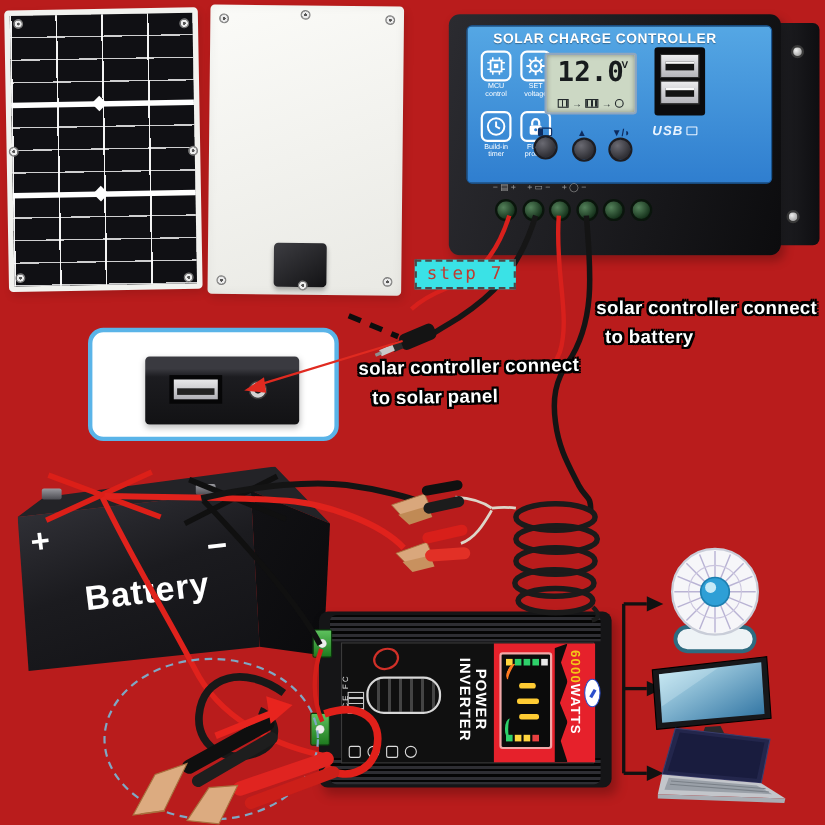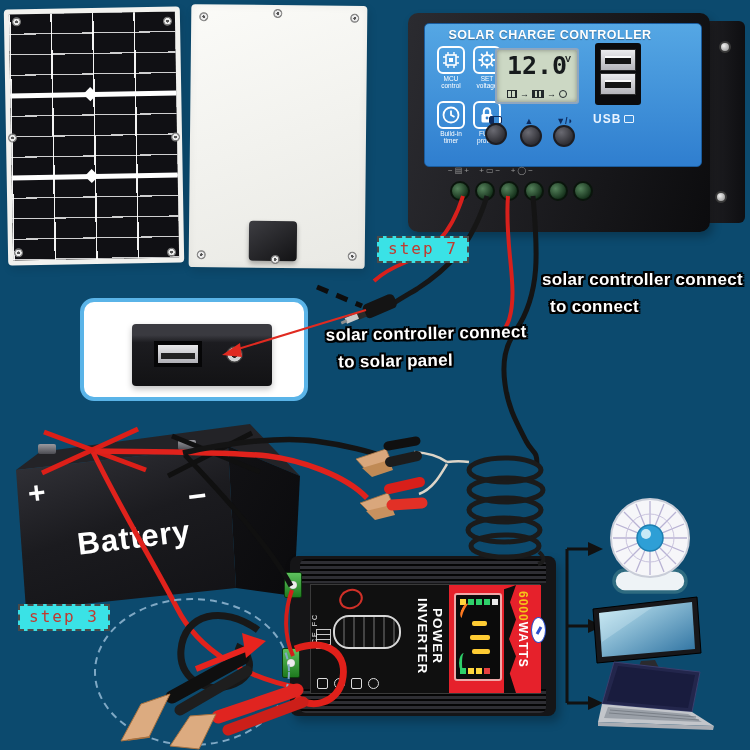--- a/index.html
+++ b/index.html
@@ -1,16 +1,16 @@
 <!DOCTYPE html>
 <html><head>
 <meta charset="utf-8">
 <style>
   html,body{margin:0;padding:0;background:#fff;}
-  #scene{position:relative;width:750px;height:750px;background:#0c4a6e;overflow:hidden;
+  #scene{position:relative;width:750px;height:750px;background:#b91c1c;overflow:hidden;
          font-family:"Liberation Sans",sans-serif;}
   #scene *{box-sizing:border-box;}
   .abs{position:absolute;}
 
   
   .panel-front{left:6px;top:8px;width:176px;height:256px;background:#f2f2ef;border-radius:4px;
                transform:rotate(-1deg);box-shadow:2px 4px 8px rgba(0,0,0,.12);z-index:1;}
   .panel-cells{position:absolute;inset:5px;background-color:#101014;
     background-image:
       repeating-linear-gradient(90deg, rgba(255,255,255,.95) 0 1.5px, transparent 1.5px 41.5px),
@@ -57,21 +57,21 @@
   .mi-menu{width:13px;height:8px;border:1.5px solid #0d2b5e;border-radius:2px;background:
            linear-gradient(90deg,#0d2b5e 0 4px,transparent 4px);}
   .rbtn{position:absolute;width:22px;height:22px;border-radius:50%;border:2px solid #1d1d22;
         background:radial-gradient(circle at 35% 30%,#6a6a72,#303036 70%);}
   .usb-block{position:absolute;left:170px;top:19px;width:46px;height:62px;background:#0b0b0d;
              border-radius:3px;padding-top:4px;}
   .usb-port{width:36px;height:22px;margin:2px auto;background:linear-gradient(180deg,#ececee,#b4b4ba);
             border:1px solid #2c2c2c;}
   .usb-slot{width:26px;height:8px;margin:6px auto 0;background:#141414;border-top:2px solid #fafafa;}
   .usb-label{position:absolute;left:168px;top:88px;width:60px;color:#eaf4ff;font-size:12px;
-             font-weight:bold;letter-spacing:1px;display:flex;align-items:center;gap:3px;}
+             font-weight:bold;font-style:italic;letter-spacing:1px;display:flex;align-items:center;gap:3px;}
   .usb-plug-icon{width:10px;height:8px;border:1.5px solid #eaf4ff;border-radius:1px;}
   .term-markings{position:absolute;left:40px;top:153px;width:170px;font-size:8px;color:#9a9a9a;
                  letter-spacing:2px;white-space:pre;}
   .terms{position:absolute;left:42px;top:168px;display:flex;gap:4.6px;}
   .term{width:20px;height:20px;border-radius:50%;border:2px solid #0a150c;
         background:radial-gradient(circle at 35% 35%,#54815a,#14301a 75%);}
 
   
   .usb-callout{left:80px;top:298px;width:228px;height:103px;border:4px solid #5ab4e8;border-radius:14px;
                background:#fff;z-index:1;}
@@ -474,24 +474,23 @@
       <polygon points="16,2 102,12 94,52 4,44" fill="#23264c" stroke="#3a3e6e"></polygon>
       <polygon points="20,6 97,15 90,48 9,41" fill="#191c3e"></polygon>
       <polygon points="4,44 94,52 116,66 0,62" fill="#c3c6cb"></polygon>
       <polygon points="10,47 90,54 104,62 6,58" fill="#9aa0a8"></polygon>
       <path d="M12,50 L98,57 M11,53 L101,60" stroke="#7a8088" stroke-width="1"></path>
       <polygon points="0,62 116,66 115,70 0,66" fill="#a9adb4"></polygon>
     </g>
   </svg>
 
   <div class="step-label" style="left:377px;top:236px">step 7</div>
-  <div class="step-label" style="left:18px;top:604px">step 3</div>
 
   <div class="note" style="left:326px;top:320px;transform:rotate(-1deg)">
     <div>solar controller connect</div>
     <div style="padding-left:12px">to solar panel</div>
   </div>
   <div class="note" style="left:542px;top:266px">
     <div>solar controller connect</div>
-    <div style="padding-left:8px">to connect</div>
+    <div style="padding-left:8px">to battery</div>
   </div>
 
 </div>
 
 </body></html>

